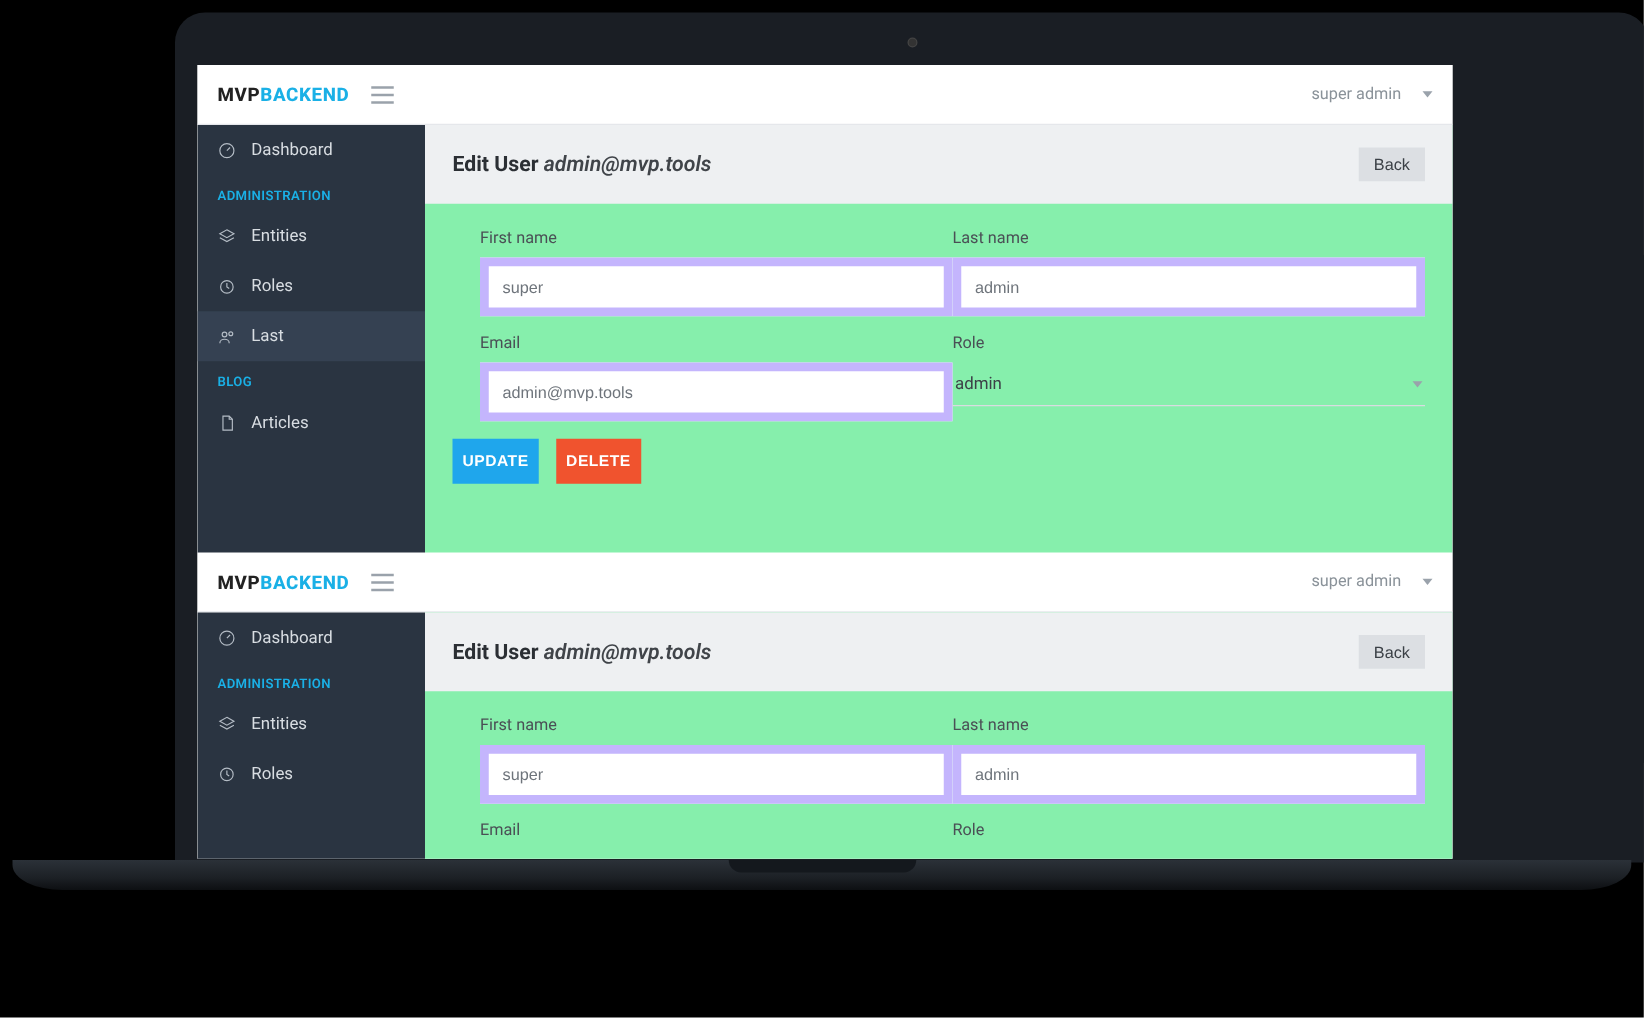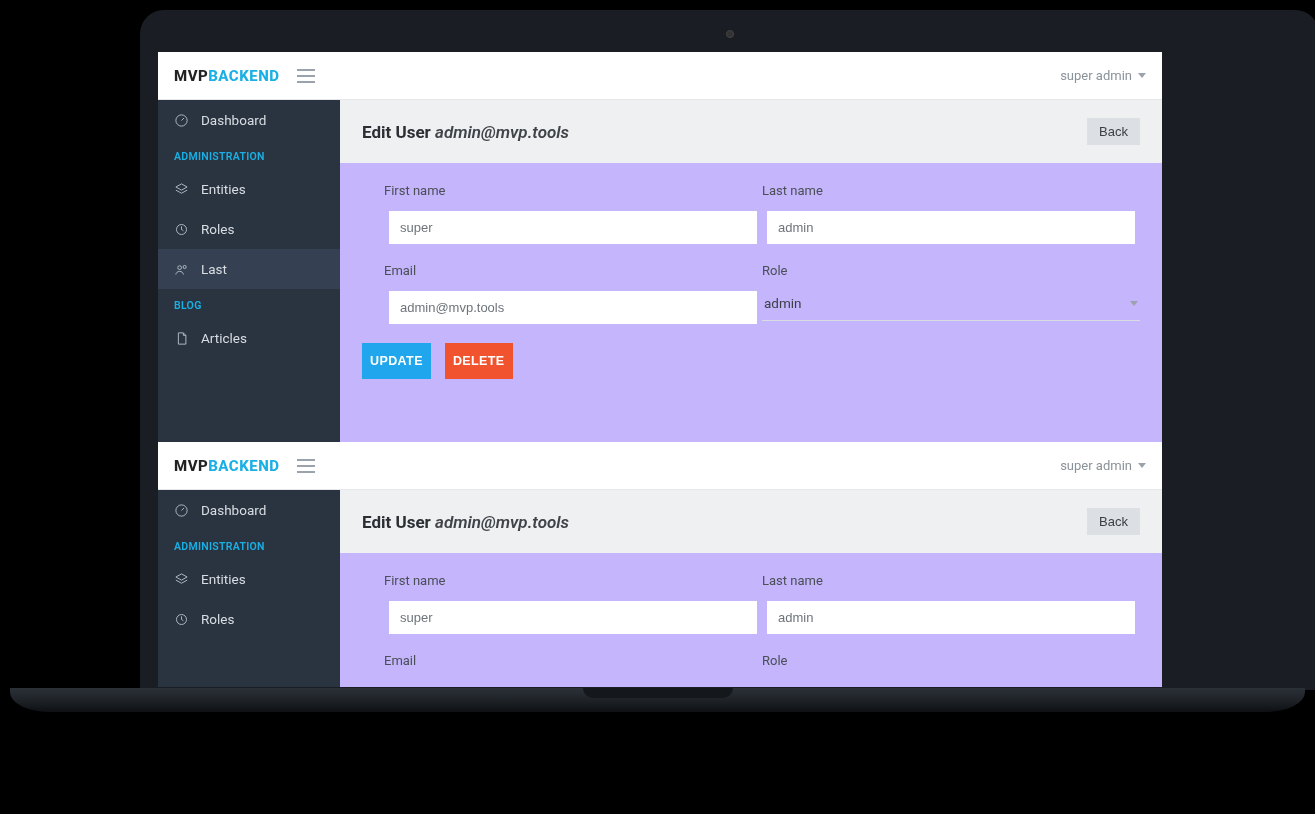--- a/index.html
+++ b/index.html
@@ -78,21 +78,21 @@
   .logo .a { color: #222; }
   .logo .b { color: #1ab0e6; }
   .hamburger {
     margin-left: 18px;
     width: 18px; height: 14px;
     display: flex; flex-direction: column; justify-content: space-between;
     cursor: pointer;
   }
   .hamburger span { height: 2px; background: #9aa2ab; }
   .spacer { flex: 1; }
-  .user-menu { color: #8a9299; font-size: 13px; display: flex; align-items: center; gap: 6px; cursor: pointer; }
+  .user-menu { color: #8a9299; font-size: 13px; display: flex; align-items: center; gap: 17px; cursor: pointer; }
   .caret-down { width: 0; height: 0; border-left: 4px solid transparent; border-right: 4px solid transparent; border-top: 5px solid #9aa2ab; }
 
   .body-row { display: flex; }
   .sidebar {
     width: 182px;
     background: #2a3441;
     min-height: 342px;
     padding-bottom: 10px;
   }
   .nav-item {
@@ -113,21 +113,21 @@
     letter-spacing: 0.3px;
   }
   .nav-icon {
     width: 15px; height: 15px; display: inline-flex; align-items: center; justify-content: center;
     color: #b4bcc5;
   }
   .nav-icon svg { width: 15px; height: 15px; stroke: currentColor; fill: none; stroke-width: 1.5; }
 
   .main {
     flex: 1;
-    background: #c4b5fd;
+    background: #86efac;
   }
   .page-header {
     background: #eef0f2;
     padding: 18px 22px;
     display: flex;
     align-items: center;
     justify-content: space-between;
   }
   .page-title { font-size: 17px; font-weight: 700; color: #2b2f34; }
   .page-title .em { font-style: italic; font-weight: 600; color: #404449; }
@@ -138,21 +138,21 @@
     font-size: 13px;
     border: none;
     cursor: pointer;
   }
   .form-area { padding: 20px 22px 26px; }
   .form-row { display: flex; margin-bottom: 14px; margin-left: 22px; }
   .form-col { flex: 1; }
   .form-label { font-size: 13px; color: #4a4f55; margin-bottom: 8px; display: block; }
   .text-input {
     width: 100%;
-    border: 5px solid #c4b5fd;
+    border: 7px solid #c4b5fd;
     padding: 9px 11px;
     font-size: 13px;
     color: #6e747b;
     background: #fff;
     outline: none;
   }
   .select-row {
     display: flex; align-items: center; justify-content: space-between;
     border-bottom: 1px solid #d8dce0;
     padding: 9px 2px;

